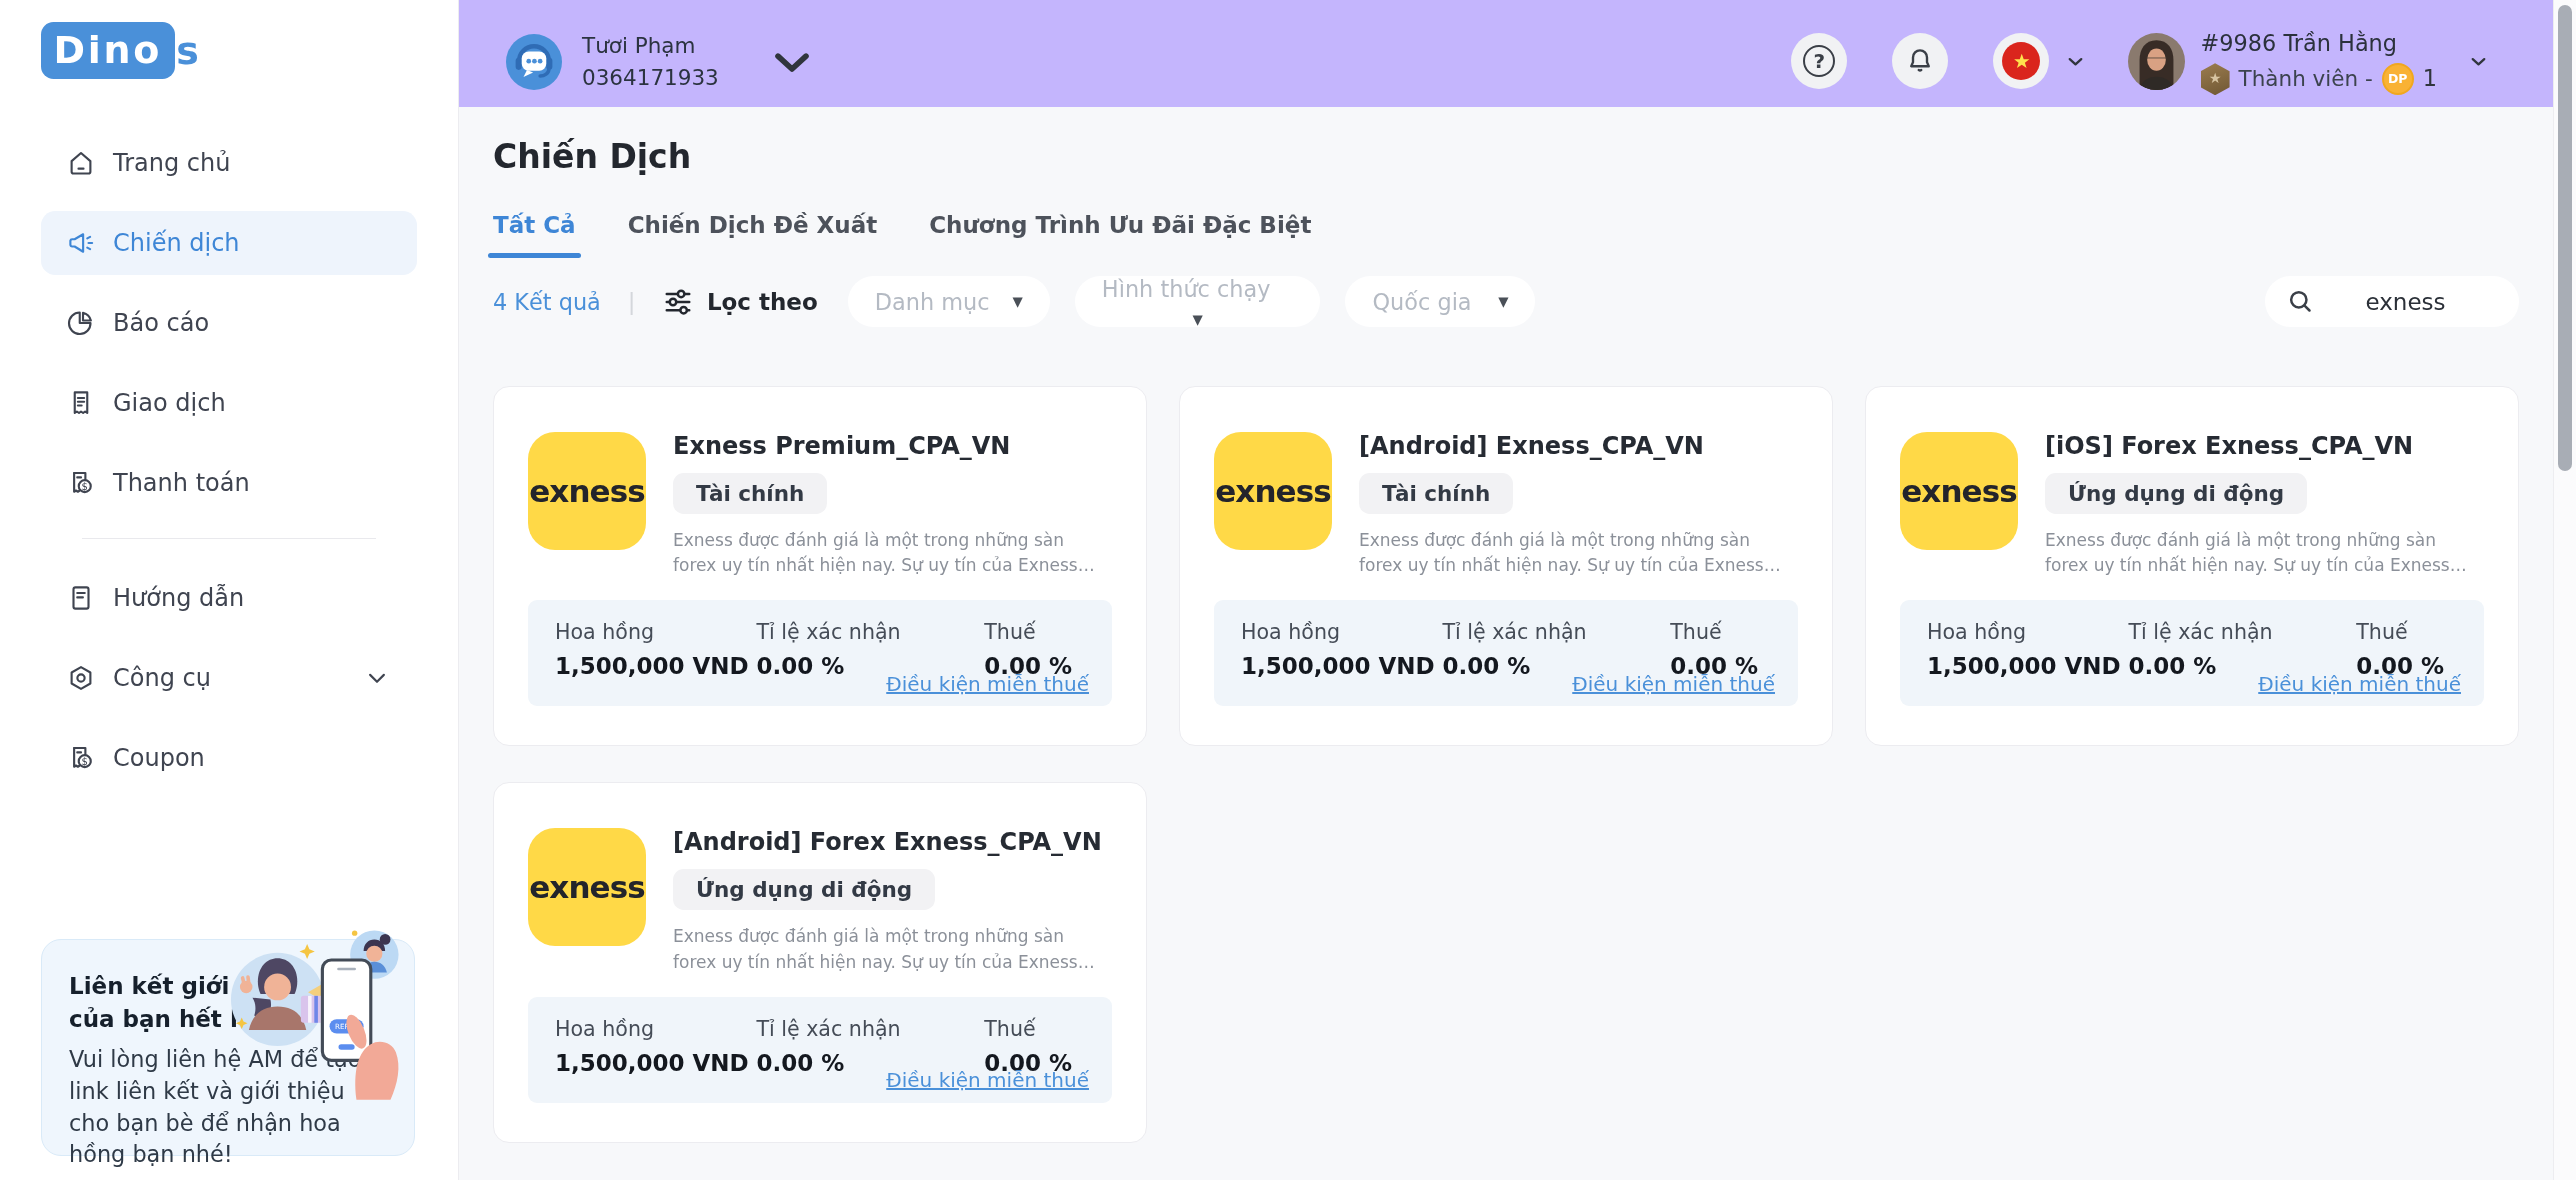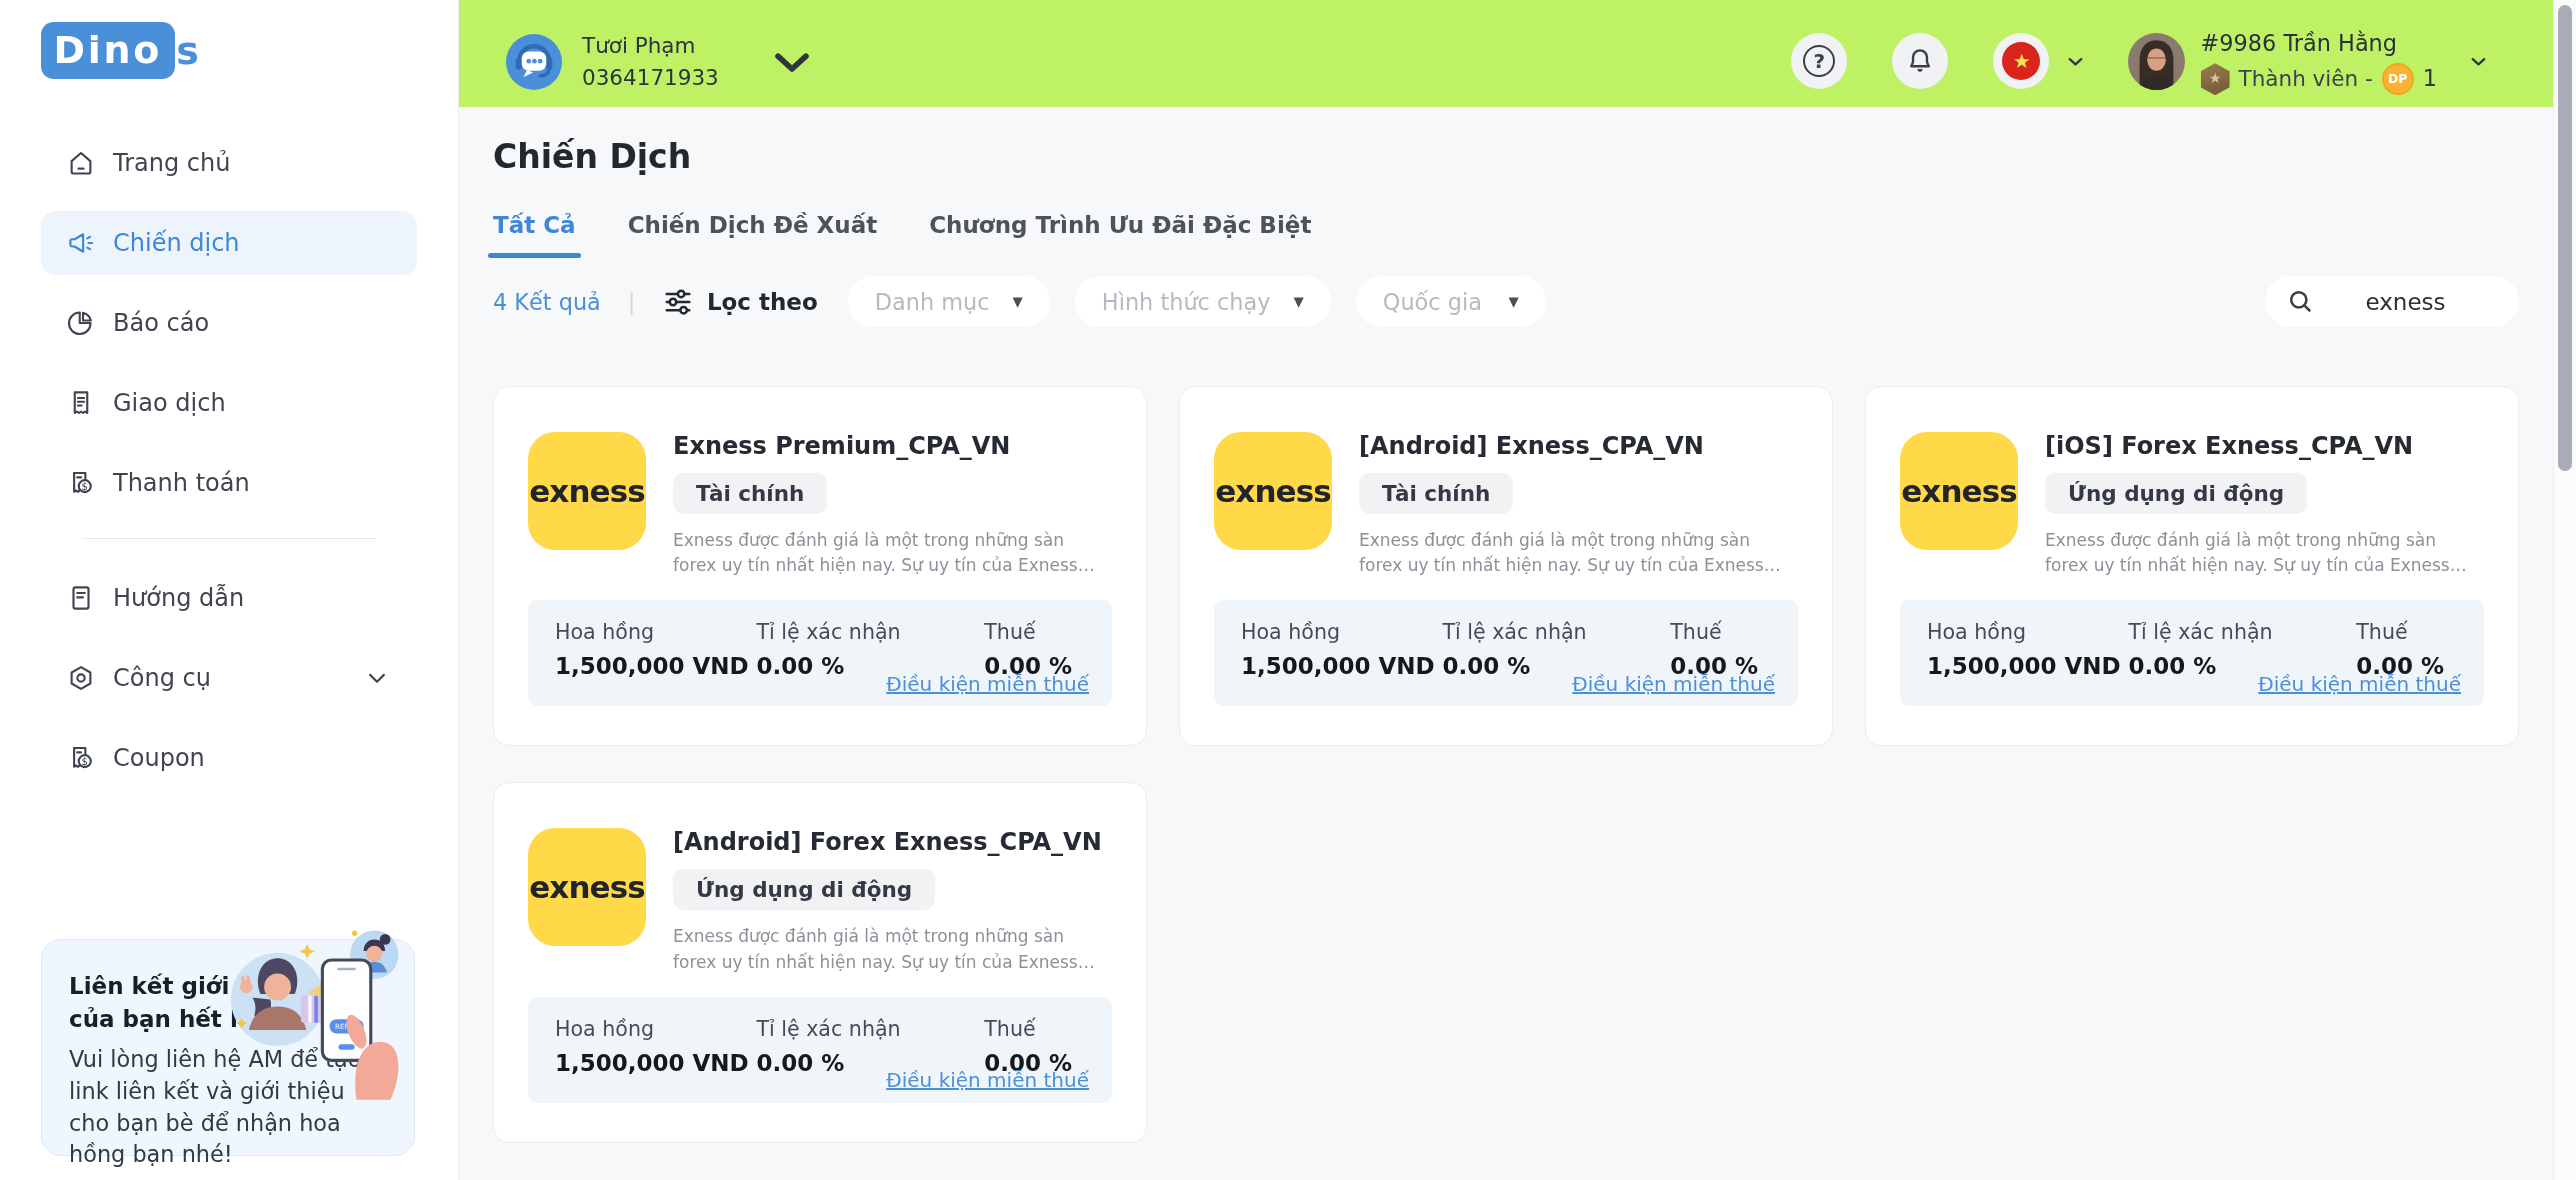--- a/index.html
+++ b/index.html
@@ -20,21 +20,21 @@
   .nav-item.active { background:#eef4fc; color:#3e86d6; font-weight:500; }
   .nav-item .chev-right { margin-left:auto; }
   .nav-divider { height:0.9px; background:#e9e9ed; margin:23px 41px 27px; }
 
   .promo { position:absolute; left:41px; right:43px; bottom:25px; height:217px; background:#eff6fd; border:0.9px solid #d9eaf8; border-radius:20px; padding:30px 27px 0 27px; }
   .promo-title { font-size:23px; font-weight:700; color:#16202c; line-height:1.45; width:278px; }
   .promo-body { margin-top:7.2px; font-size:22.4px; color:#2f3a47; line-height:1.42; width:296px; }
   .promo-art { position:absolute; top:-16px; right:1.8px; width:190px; height:176px; pointer-events:none; }
 
   
-  .header { position:absolute; left:459px; top:0; right:0; height:107px; background:#bef264; display:flex; align-items:center; padding:16px 86px 0 47px; z-index:2; }
+  .header { position:absolute; left:459px; top:0; right:0; height:107px; background:#c4b5fd; display:flex; align-items:center; padding:16px 86px 0 47px; z-index:2; }
   .support { display:flex; align-items:center; gap:20px; cursor:pointer; }
   .support svg { width:56px; height:56px; }
   .support-texts { font-size:21.5px; color:#2b3340; line-height:1.45; }
   .chev { width:23px; height:23px; }
   .support .chev { margin-left:25px; }
 
   .header-right { margin-left:auto; display:flex; align-items:center; }
   .icon-btn { width:56px; height:56px; border-radius:50%; background:#f1f2f4; display:flex; align-items:center; justify-content:center; cursor:pointer; margin-left:45px; }
   .icon-btn svg { width:30px; height:30px; }
   .help-glyph { width:32px; height:32px; border:2.2px solid #3a3f47; border-radius:50%; display:flex; align-items:center; justify-content:center; font-size:20px; font-weight:700; color:#3a3f47; }
@@ -71,21 +71,21 @@
   .toggle-seg.list { background:#fff; color:#565d66; }
 
   .filter-row { margin-top:18px; display:flex; align-items:center; }
   .results { color:#4a90d9; font-size:22.4px; }
   .v-div { color:#d4d7db; font-size:23px; margin:0 27px; }
   .filter-label { display:flex; align-items:center; gap:14.3px; font-size:23px; font-weight:700; color:#23272e; margin-right:30px; }
   .filter-label svg { width:30px; height:30px; }
   .pill { display:flex; align-items:center; justify-content:space-between; background:#fff; border-radius:26px; height:51px; padding:0 27px; margin-right:25px; cursor:pointer; }
   .pill-text { font-size:22.4px; color:#b4bac3; margin-right:23px; }
   .pill-caret { font-size:13.4px; color:#4a5058; }
-  .pill.cat { min-width:163px; } .pill.run { min-width:195px; } .pill.country { min-width:190px; }
+  .pill.cat { min-width:163px; } .pill.run { min-width:195px;flex-direction:column; } .pill.country { min-width:190px; }
 
   .search-pill { margin-left:auto; display:flex; align-items:center; background:#fff; border-radius:26px; height:51px; width:254px; padding:0 21.5px; }
   .search-pill svg { width:27px; height:27px; flex:none; }
   .search-input { border:none; outline:none; background:transparent; width:100%; text-align:center; font-family:inherit; font-size:23px; color:#2b3038;
                   text-decoration:underline dotted #e8705e 2.7px; text-underline-offset:6.3px; }
 
   
   .cards { margin-top:59px; display:grid; grid-template-columns:repeat(3,1fr); gap:36px 32px; }
   .card { background:#fff; border:0.9px solid #ececf0; border-radius:16px; padding:45px 34px 39px; cursor:pointer; }
   .card-top { display:flex; gap:27px; min-height:140px; }

